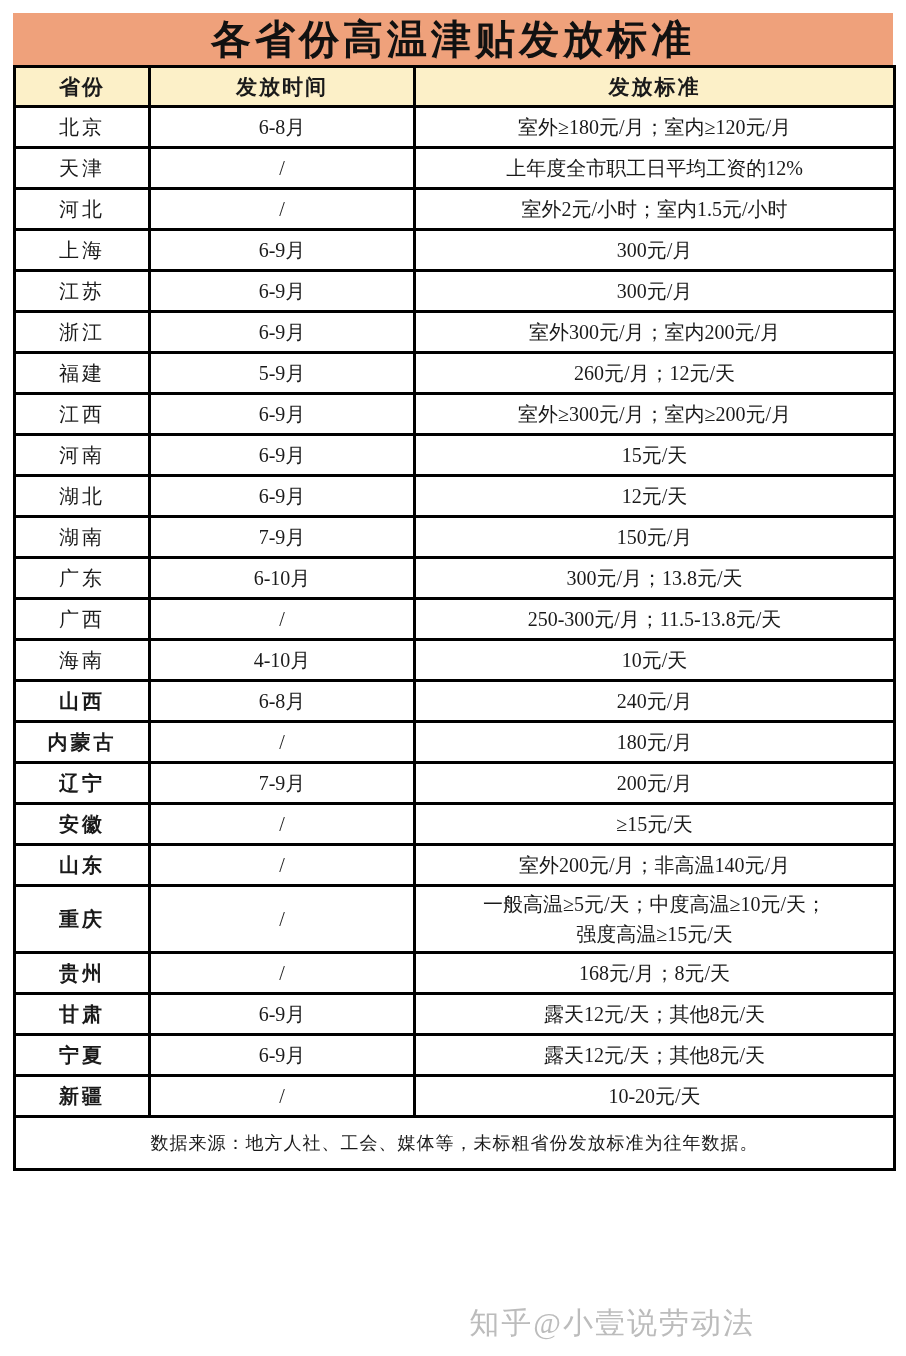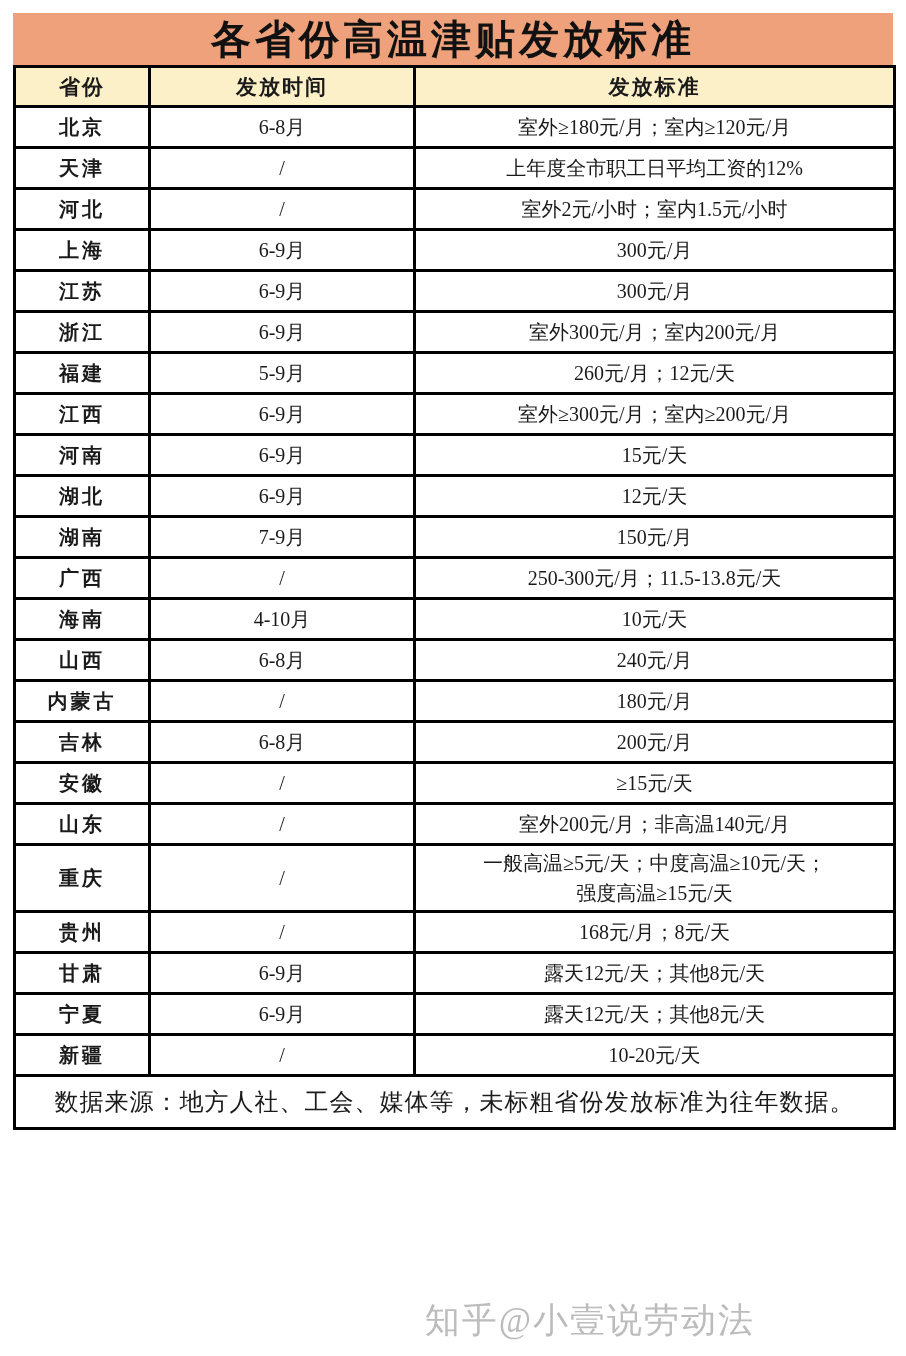--- a/index.html
+++ b/index.html
@@ -46,32 +46,32 @@
   }
   thead th {
     background: var(--header-bg);
     height: 40px;
     font-size: 21px;
     font-weight: bold;
     letter-spacing: 2px;
   }
   tbody td { height: 41px; font-size: 20px; }
   td.province { letter-spacing: 3px; font-weight: bold; }
-  tr.bold td.province { font-weight: bold; }
+  tr.bold td.province { font-weight: normal; }
   td.standard { white-space: pre-line; line-height: 1.5; }
   tfoot td {
     height: 53px;
-    font-size: 24px;
+    font-size: 18px;
     letter-spacing: 1px;
   }
   .watermark {
     position: absolute;
     right: 16px;
     bottom: 12px;
-    font-size: 35px;
+    font-size: 30px;
     letter-spacing: 2px;
     color: var(--watermark-c);
     opacity: 0.75;
     pointer-events: none;
     white-space: nowrap;
   }
 </style>
 </head>
 <body>
 
@@ -142,42 +142,47 @@
     <td class="province">湖北</td>
     <td class="period">6-9月</td>
     <td class="standard">12元/天</td>
   </tr>
         <tr class="bold">
     <td class="province">湖南</td>
     <td class="period">7-9月</td>
     <td class="standard">150元/月</td>
   </tr>
         <tr class="bold">
+    <td class="province">广东</td>
+    <td class="period">6-10月</td>
+    <td class="standard">300元/月；13.8元/天</td>
+  </tr>
+        <tr class="bold">
     <td class="province">广西</td>
     <td class="period">/</td>
     <td class="standard">250-300元/月；11.5-13.8元/天</td>
   </tr>
         <tr class="bold">
     <td class="province">海南</td>
     <td class="period">4-10月</td>
     <td class="standard">10元/天</td>
   </tr>
         <tr>
     <td class="province">山西</td>
     <td class="period">6-8月</td>
     <td class="standard">240元/月</td>
   </tr>
         <tr>
     <td class="province">内蒙古</td>
     <td class="period">/</td>
     <td class="standard">180元/月</td>
   </tr>
         <tr>
-    <td class="province">吉林</td>
-    <td class="period">6-8月</td>
+    <td class="province">辽宁</td>
+    <td class="period">7-9月</td>
     <td class="standard">200元/月</td>
   </tr>
         <tr>
     <td class="province">安徽</td>
     <td class="period">/</td>
     <td class="standard">≥15元/天</td>
   </tr>
         <tr>
     <td class="province">山东</td>
     <td class="period">/</td>

